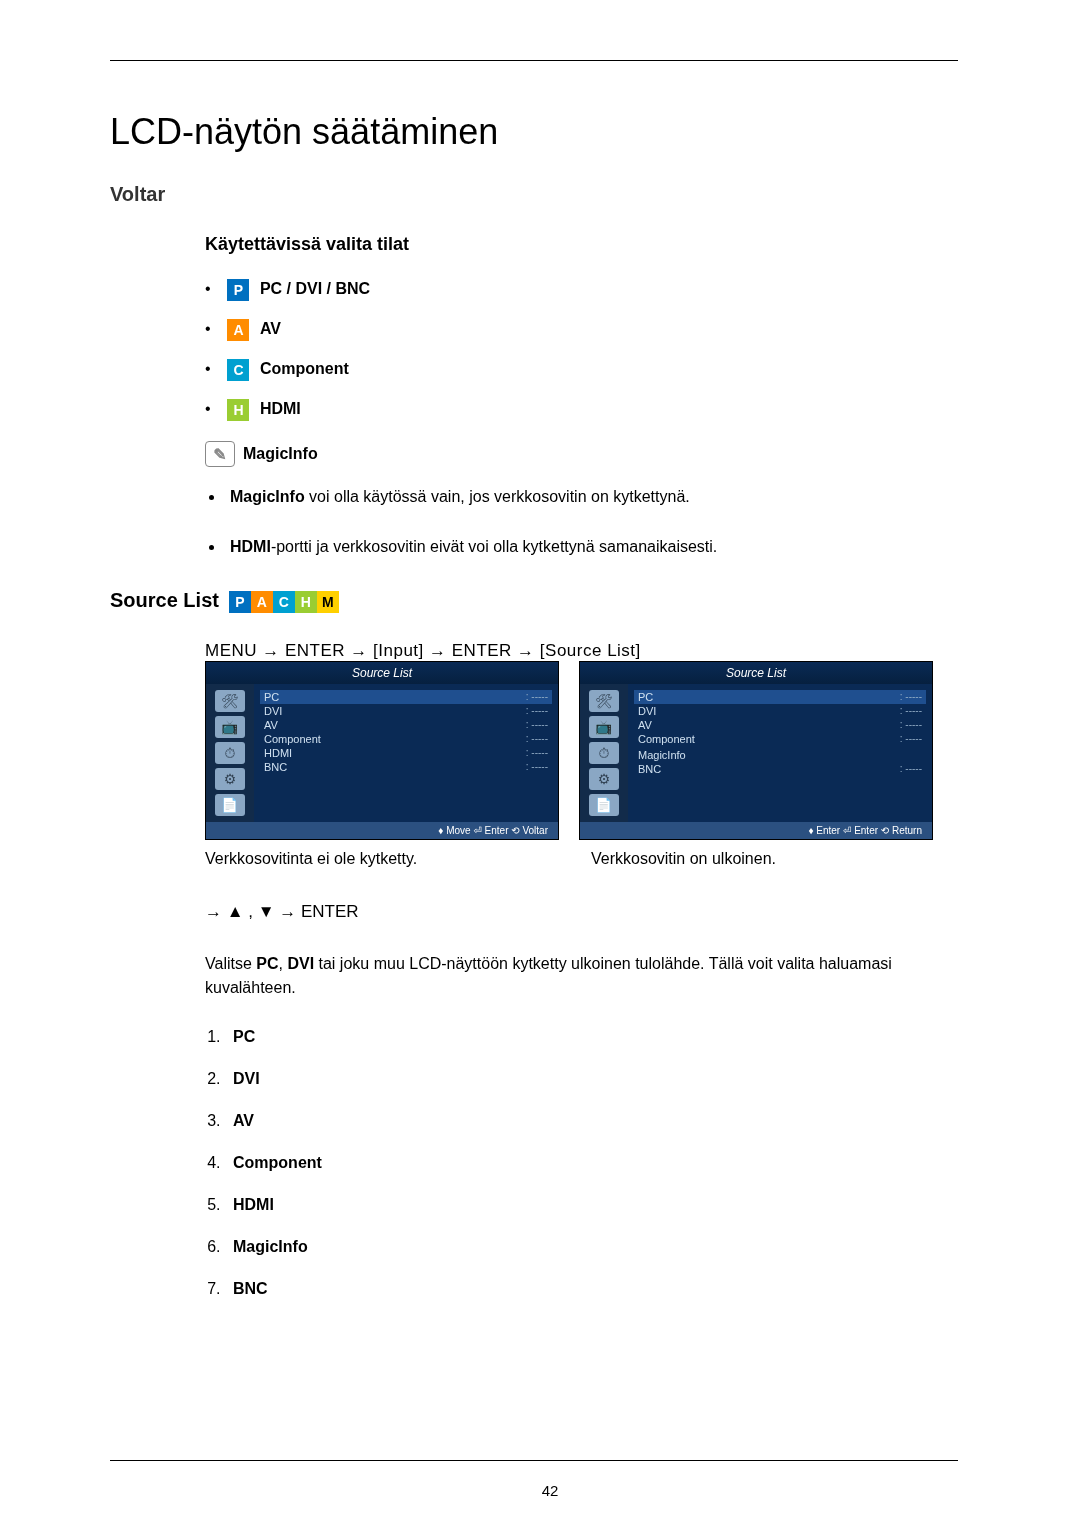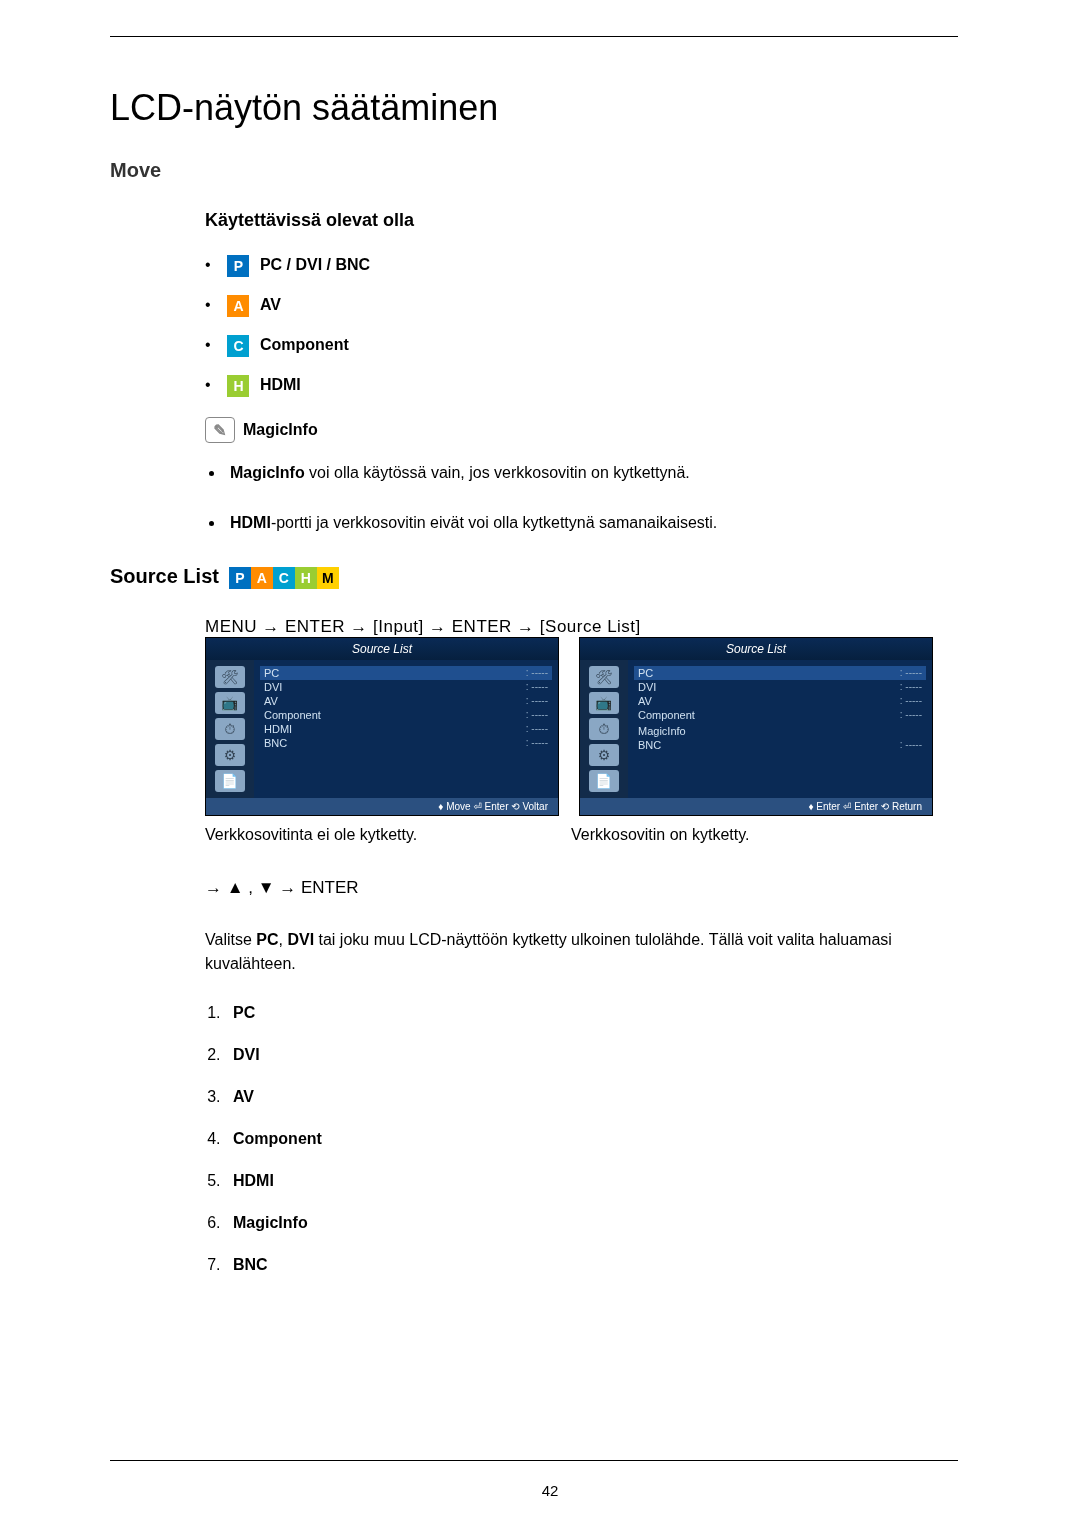--- a/index.html
+++ b/index.html
@@ -6,21 +6,21 @@
     margin: 0;
     padding: 0;
     background: #fff;
     font-family: Arial, Helvetica, sans-serif;
     color: #000;
   }
   .page {
     width: 1068px;
     height: 1527px;
     box-sizing: border-box;
-    padding: 36px 110px 40px 110px;
+    padding: 60px 110px 40px 110px;
     position: relative;
   }
   .hr-top {
     border: none;
     border-top: 1px solid #000;
     margin: 0 0 50px 0;
   }
   h1 {
     font-size: 36px;
     font-weight: normal;
@@ -164,21 +164,21 @@
   .osd-item span:last-child { color:#8faac4; font-size:10px; }
   .osd-bottom {
     background: #2b5080;
     font-size: 10px;
     padding: 3px 10px;
     text-align: right;
     color: #fff;
   }
   .captions {
     display: flex;
-    gap: 14px;
+    gap: 34px;
     padding-left: 95px;
     font-size: 16px;
     margin-bottom: 34px;
   }
   .captions span:first-child{ width:352px; }
   .nav-hint {
     padding-left: 95px;
     font-size: 17px;
     margin-bottom: 30px;
   }
@@ -217,23 +217,23 @@
   }
 </style>
 </head>
 <body>
 
 <div class="page">
   <hr class="hr-top">
 
   <h1>LCD-näytön säätäminen</h1>
 
-  <h2 class="input-head">Move</h2>
-
-  <h3 class="avail">Käytettävissä olevat olla</h3>
+  <h2 class="input-head">Voltar</h2>
+
+  <h3 class="avail">Käytettävissä valita tilat</h3>
 
   <ul class="mode-list">
     <li>
       <span class="icon-sq icon-P">P</span>
       <b>PC / DVI / BNC</b>
     </li>
     <li>
       <span class="icon-sq icon-A">A</span>
       <b>AV</b>
     </li>
@@ -351,21 +351,21 @@
               <span>: -----</span>
             </div>
         </div>
       </div>
       <div class="osd-bottom">♦ Enter    ⏎ Enter    ⟲ Return</div>
     </div>
   </div>
 
   <div class="captions">
     <span>Verkkosovitinta ei ole kytketty.</span>
-    <span>Verkkosovitin on kytketty.</span>
+    <span>Verkkosovitin on ulkoinen.</span>
   </div>
 
   <div class="nav-hint">→ ▲ , ▼ → ENTER</div>
 
   <div class="body-para">
     <span>Valitse </span><b>PC</b><span>, </span><b>DVI</b><span> tai joku muu LCD-näyttöön kytketty ulkoinen tulolähde. Tällä voit valita haluamasi kuvalähteen.</span>
   </div>
 
   <ol class="num-list">
     <li>PC</li>

